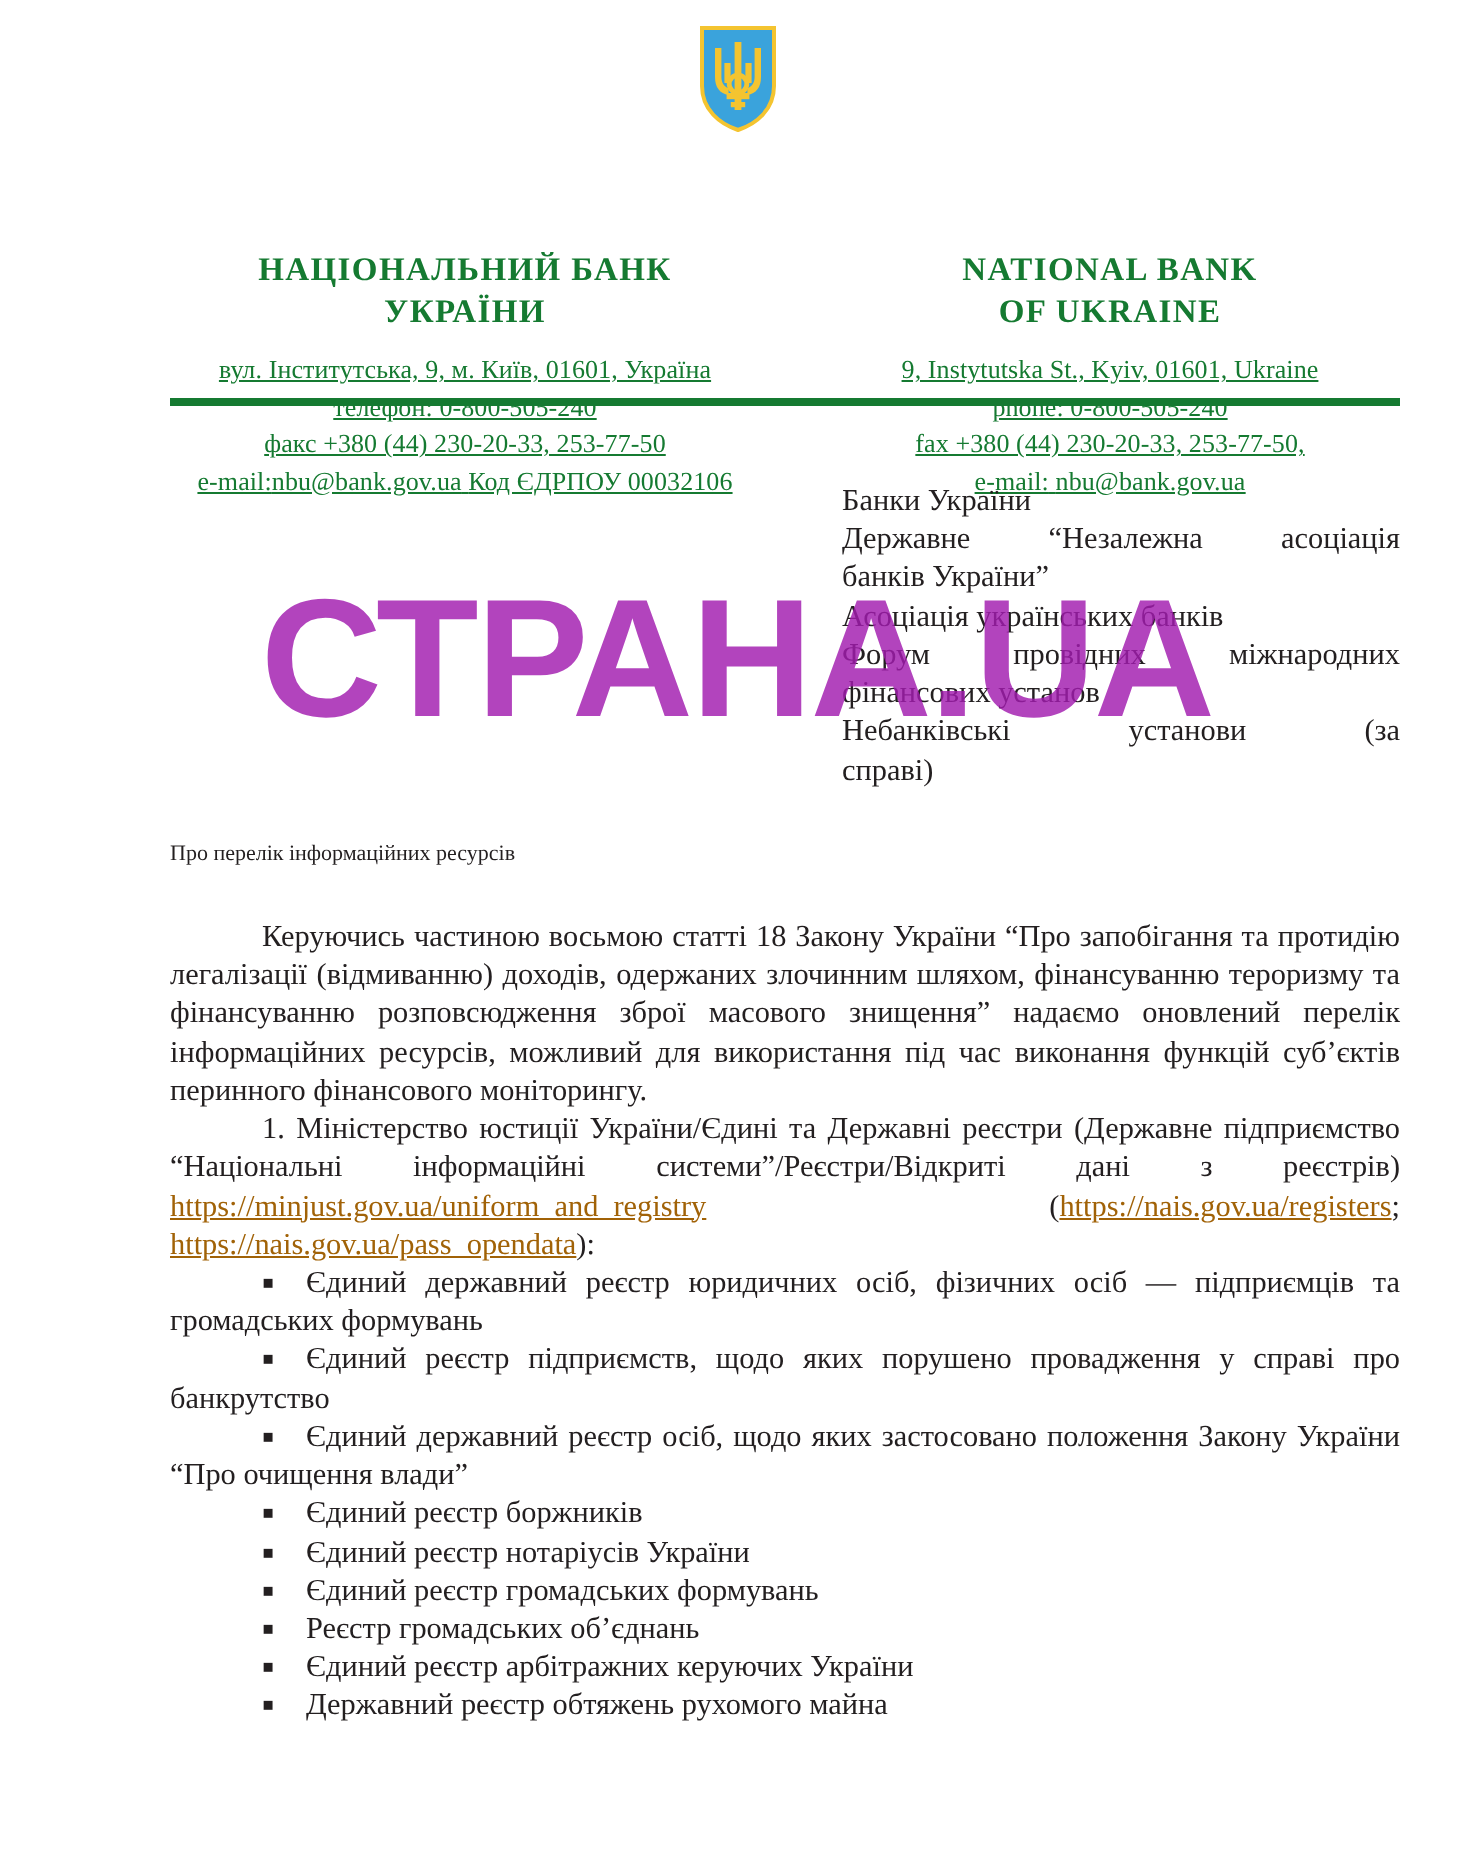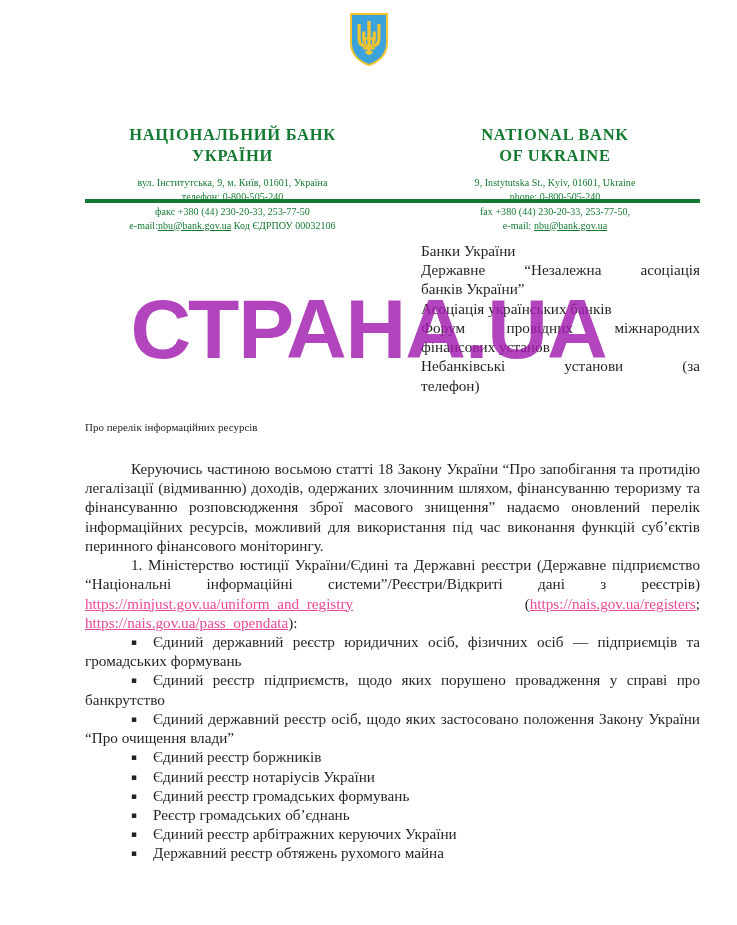--- a/index.html
+++ b/index.html
@@ -52,23 +52,24 @@
   }
   .lh-col.right { width: 290px; }
   .org-name {
     font-weight: bold;
     font-size: 16.5px;
     line-height: 1.28;
     letter-spacing: 0.7px;
   }
   .contact-block {
     margin-top: 10px;
-    font-size: 10px;
+    font-size: 13px;
     line-height: 1.42;
     letter-spacing: 0.05px;
+    text-decoration: underline;
   }
   .contact-line { white-space: nowrap; }
   .ul { text-decoration: underline; }
 
   .rule {
     position: absolute;
     top: 199px;
     left: 85px;
     width: 615px;
     height: 4px;
@@ -129,21 +130,21 @@
     font-size: 15.2px;
     line-height: 1.265;
   }
   p.para {
     margin: 0;
     text-align: justify;
     text-indent: 46px;
   }
 
   a.lnk {
-    color: #ec4899;
+    color: #a16207;
     text-decoration: underline;
   }
 
   ul.reg-list {
     list-style: none;
     margin: 0;
     padding: 0;
   }
   ul.reg-list li {
     position: relative;
@@ -216,21 +217,21 @@
   <div class="rule"></div>
 
   <div class="addressee">
     <span class="ln">Банки України</span>
     <span class="just">Державне  “Незалежна  асоціація</span>
     <span class="ln">банків України”</span>
     <span class="ln">Асоціація українських банків</span>
     <span class="just">Форум  провідних  міжнародних</span>
     <span class="ln">фінансових установ</span>
     <span class="just">Небанківські   установи   (за</span>
-    <span class="ln">телефон)</span>
+    <span class="ln">справі)</span>
   </div>
 
   <div class="watermark">СТРАНА.UA</div>
 
   <div class="subject">Про перелік інформаційних ресурсів</div>
 
   <div class="bodytext">
     <p class="para">Керуючись частиною восьмою статті 18 Закону України “Про запобігання та протидію легалізації (відмиванню) доходів, одержаних злочинним шляхом, фінансуванню тероризму та фінансуванню розповсюдження зброї масового знищення” надаємо оновлений перелік інформаційних ресурсів, можливий для використання під час виконання функцій суб’єктів перинного фінансового моніторингу.</p>
 
     <p class="para"><span>1.  Міністерство юстиції України/Єдині та Державні реєстри (Державне підприємство “Національні інформаційні системи”/Реєстри/Відкриті дані з реєстрів) </span><a class="lnk" href="#">https://minjust.gov.ua/uniform_and_registry</a><span>  (</span><a class="lnk" href="#">https://nais.gov.ua/registers</a><span>; </span><a class="lnk" href="#">https://nais.gov.ua/pass_opendata</a><span>):</span></p>

